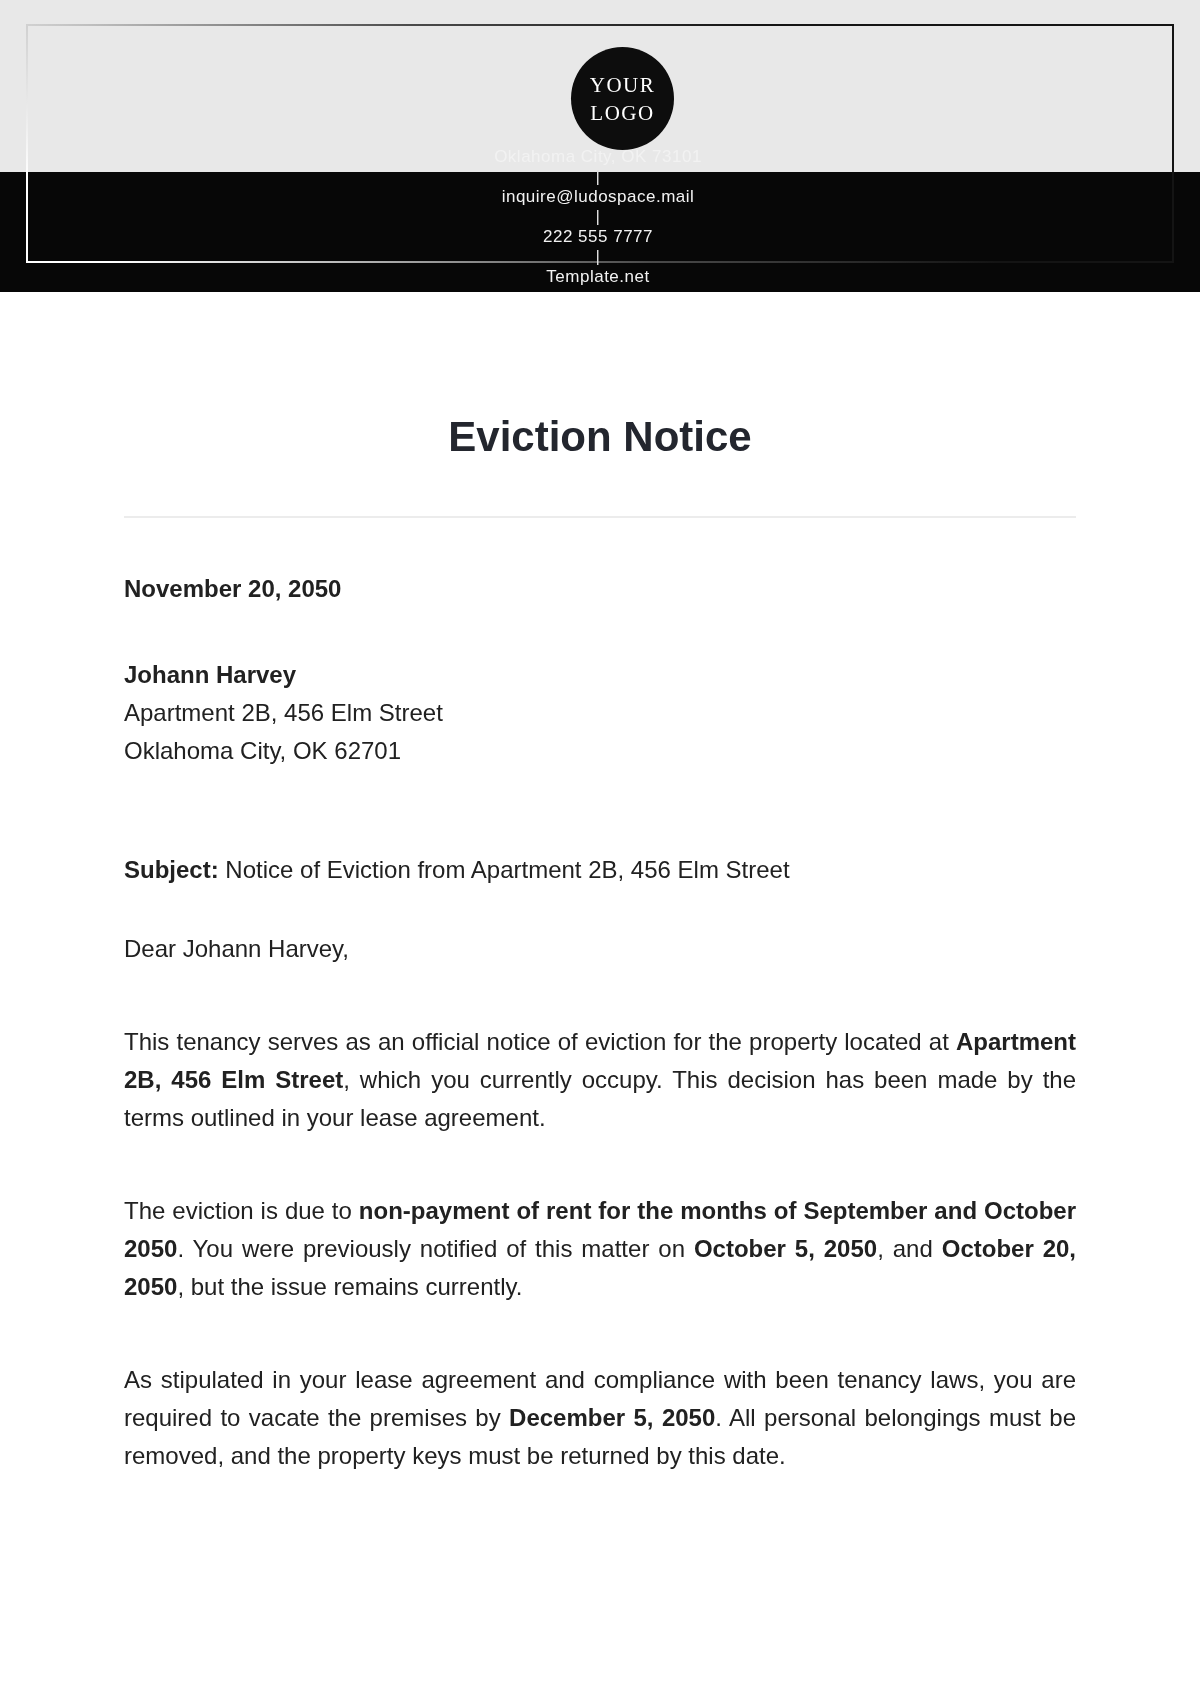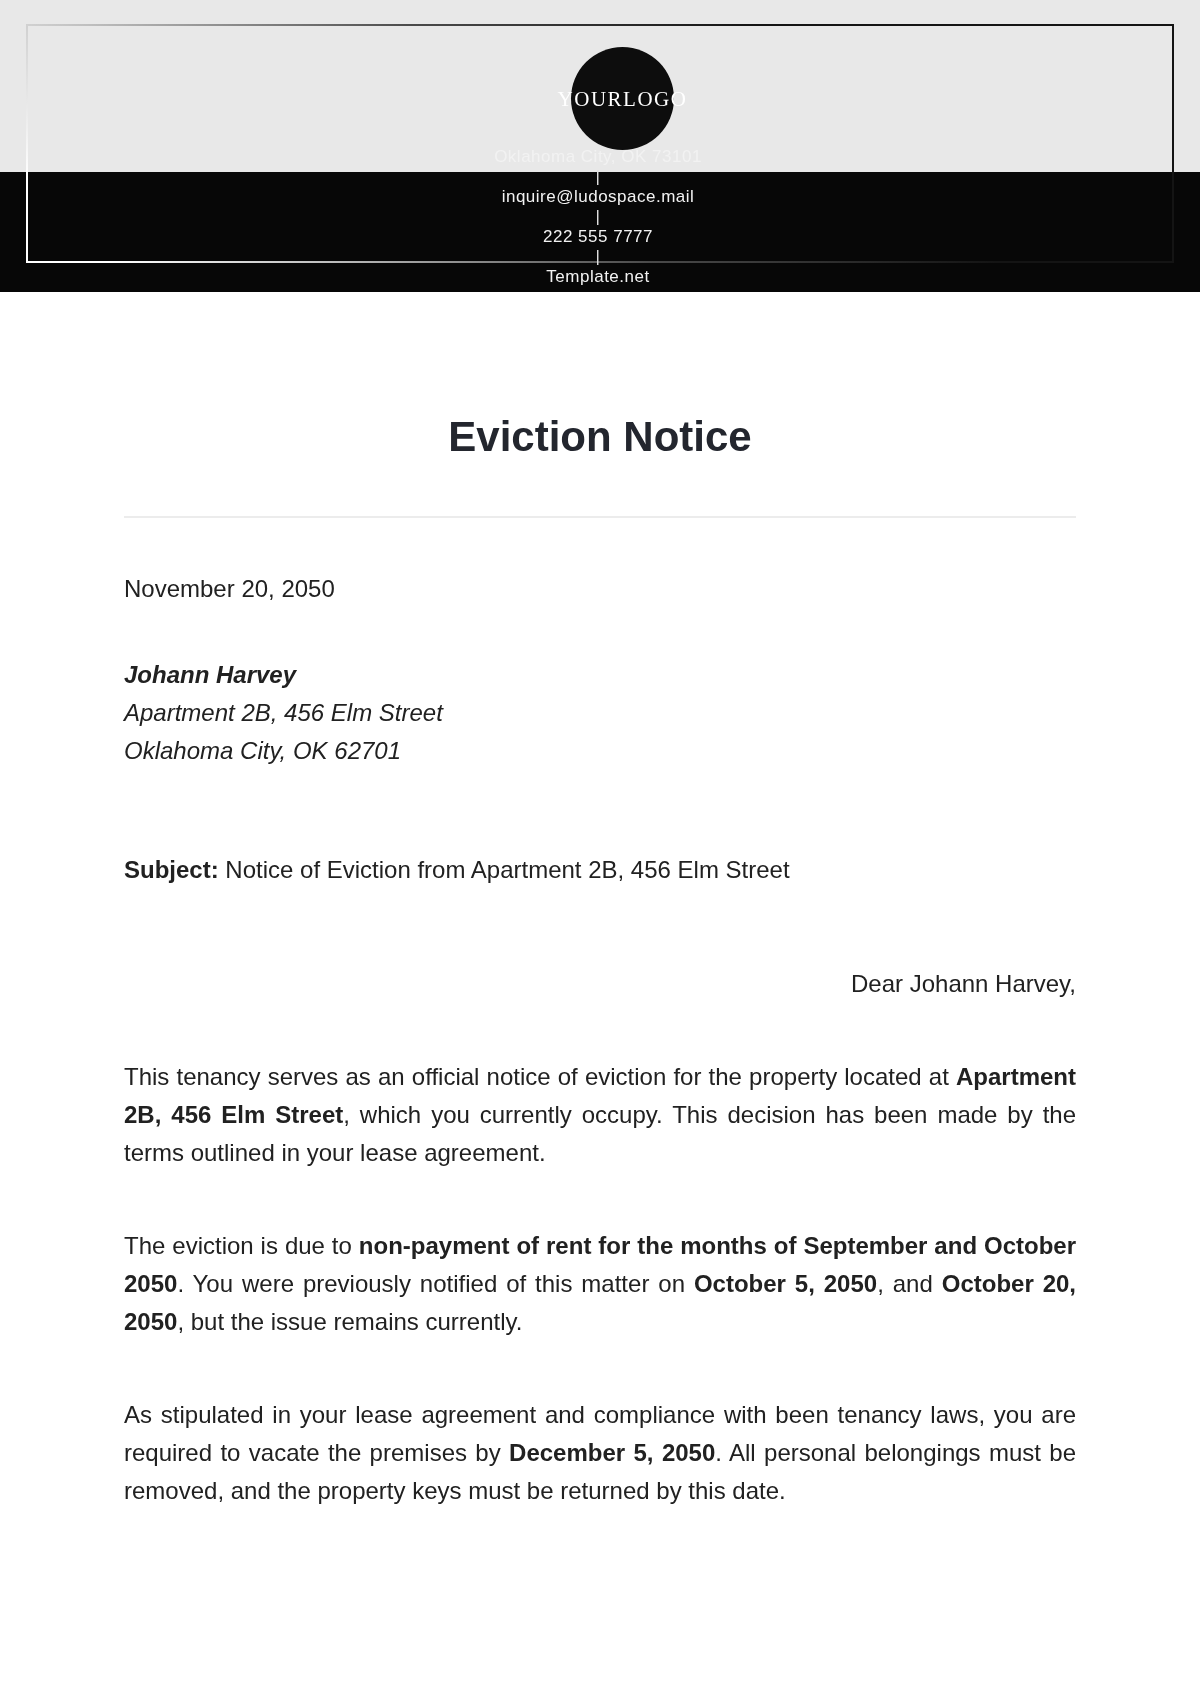--- a/index.html
+++ b/index.html
@@ -19,45 +19,45 @@
   .band-black{position:absolute;left:0;top:172px;width:100%;height:120px;background:#070707;}
   .frame{
     position:absolute;left:26px;top:24px;width:1144px;height:235px;
     border:2px solid;
     border-image:linear-gradient(45deg,#ffffff 6%,#bdbdbd 22%,#4a4a4a 45%,#141414 70%) 1;
     pointer-events:none;
   }
   .logo{
     position:absolute;left:571px;top:47px;width:103px;height:103px;
     background:#0d0d0d;border-radius:50%;
-    display:flex;flex-direction:row;align-items:center;justify-content:center;
+    display:flex;flex-direction:column;align-items:center;justify-content:center;
     font-family:"Liberation Serif", serif;
     color:#ffffff;letter-spacing:1.5px;font-size:21px;line-height:28px;
   }
   .contact-bar{
     position:absolute;left:26px;top:172px;width:1144px;height:90px;
     display:flex;align-items:center;justify-content:center;
     color:#f2f2f2;font-size:17px;letter-spacing:0.5px;white-space:nowrap;flex-direction:column;
   }
   .contact-sep{margin:0 13px;color:#e0e0e0;}
   
   .content{padding:0 124px;}
   .title{
     margin:120px 0 0;
     font-size:42px;line-height:50px;font-weight:700;
     color:#23262e;text-align:center;
   }
   .divider{margin:54px 0 0;height:2px;background:#ececec;border:none;}
   .line,.para{font-size:24px;line-height:38px;}
-  .date-line{margin:52px 0 0;font-weight:400;}
-  .address-block{margin:48px 0 0;font-style:italic;}
+  .date-line{margin:52px 0 0;font-weight:700;}
+  .address-block{margin:48px 0 0;}
   .recipient-name{font-weight:700;}
   .subject-line{margin:81px 0 0;}
   .subject-line strong{font-weight:700;}
-  .salutation{margin:76px 0 0;text-align:right;}
+  .salutation{margin:41px 0 0;}
   .para{margin:55px 0 0;text-align:justify;}
   .para strong,.bold{font-weight:700;}
 </style>
 </head>
 <body>
 
 <div class="page">
 
   <div class="header">
     <div class="band-gray"></div>

